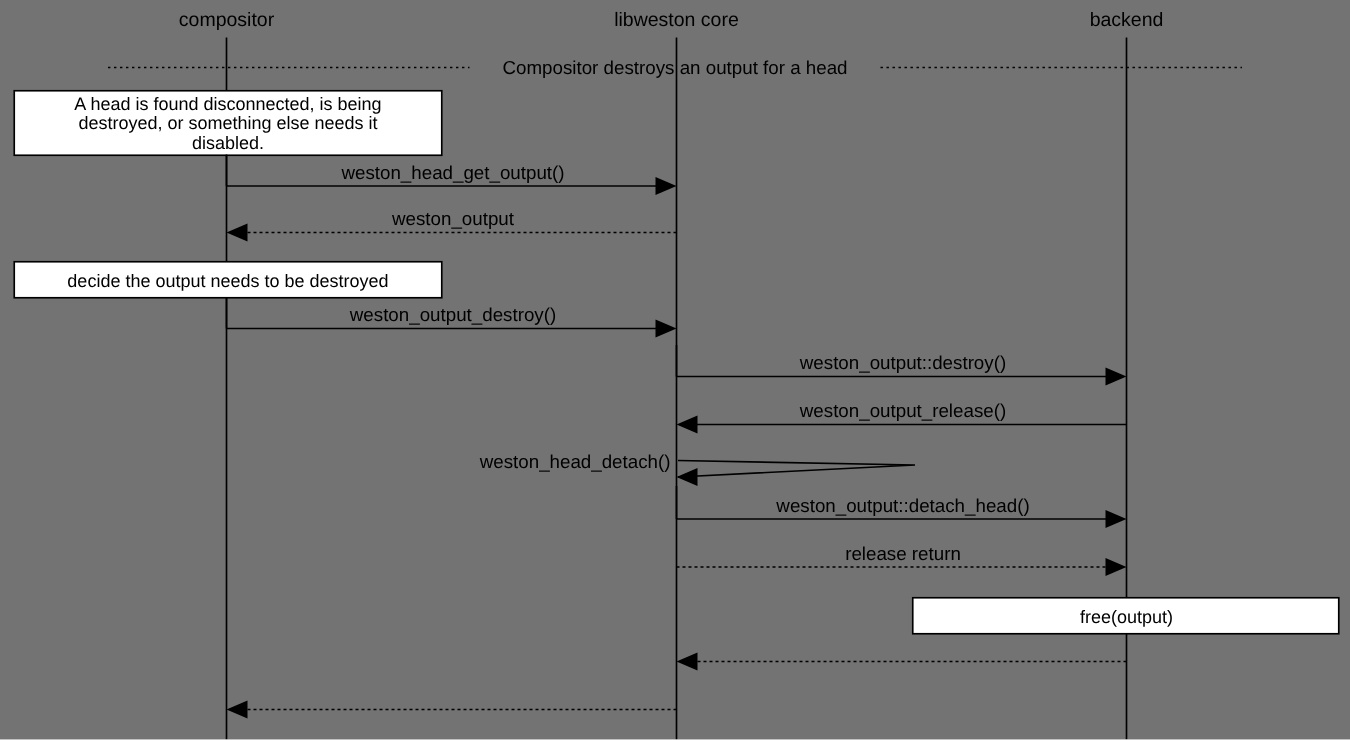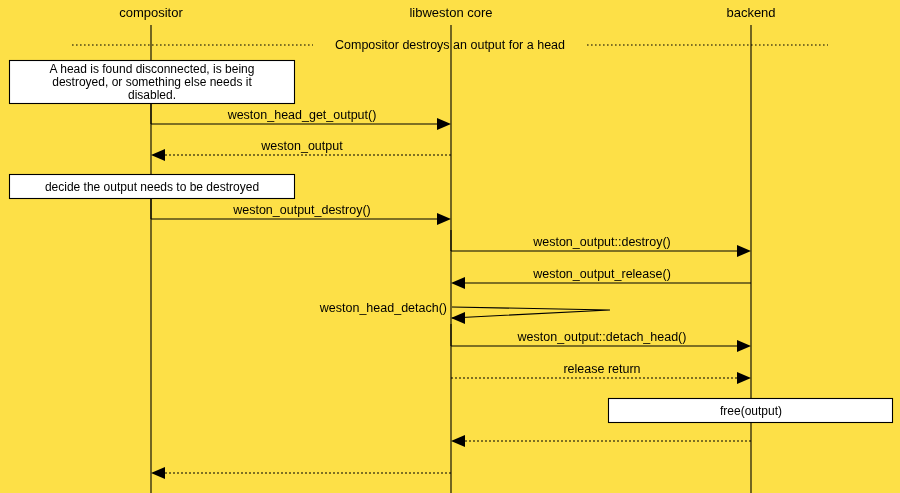--- a/index.html
+++ b/index.html
@@ -8,21 +8,21 @@
     background: #ffffff;
   }
   body {
     font-family: "Liberation Sans", sans-serif;
     color: #000000;
   }
   #diagram-root {
     position: relative;
     width: 900px;
     height: 493px;
-    background: #fde047;
+    background: #737373;
     overflow: hidden;
   }
   svg.seq {
     position: absolute;
     left: 0;
     top: 0;
     width: 900px;
     height: 493px;
   }
   text {

